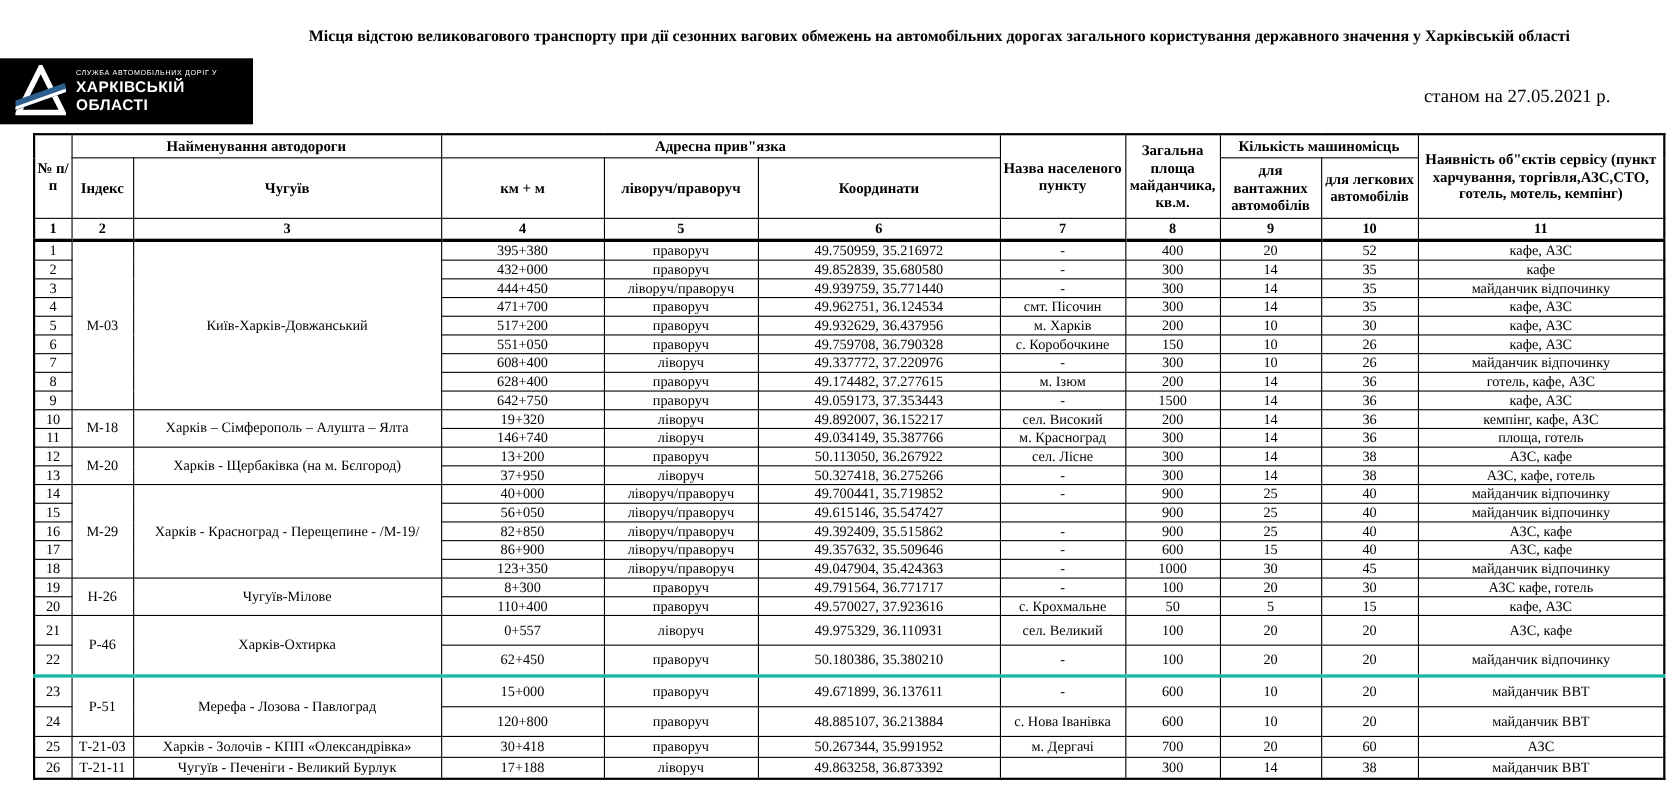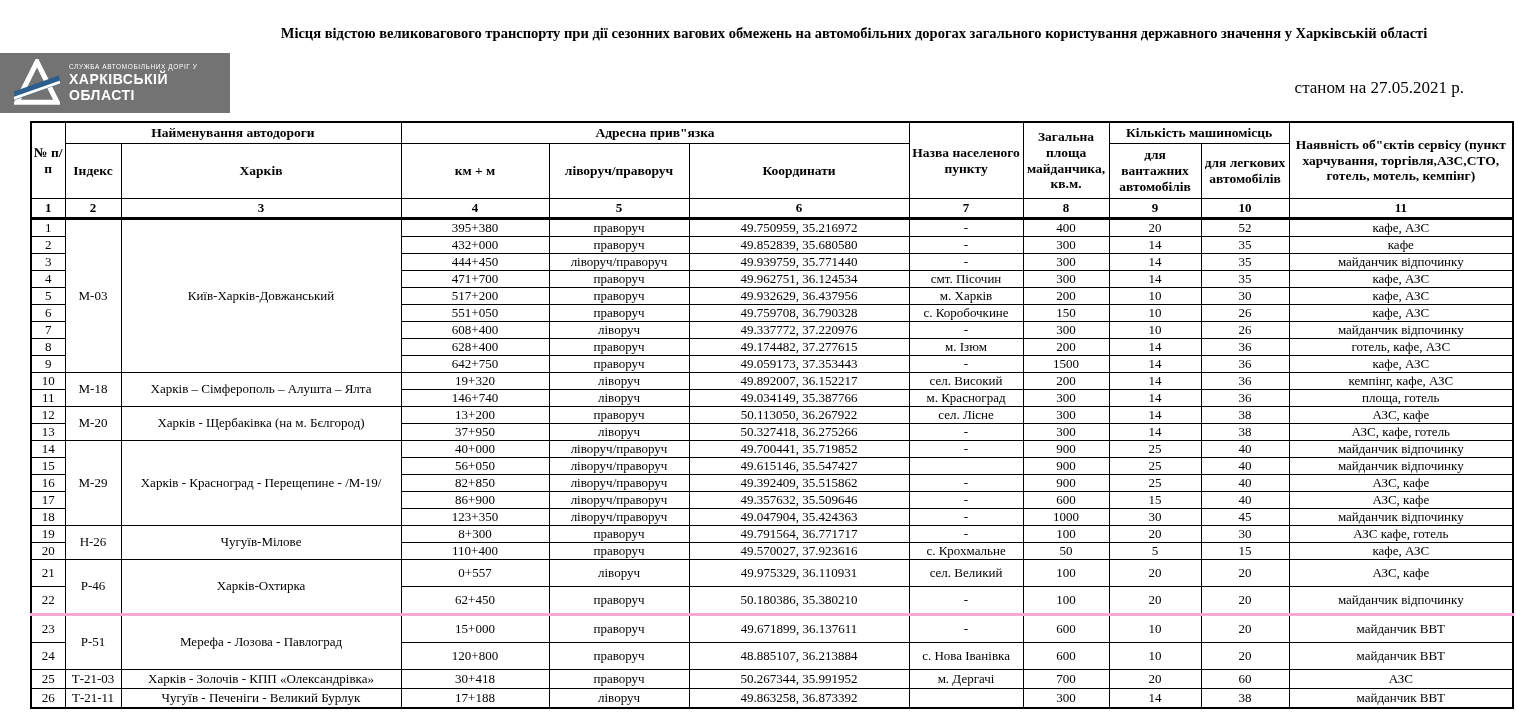--- a/index.html
+++ b/index.html
@@ -1,42 +1,42 @@
 <!DOCTYPE html>
 <html><head>
 <meta charset="utf-8">
 <style>
   html,body{margin:0;padding:0;background:#fff;}
   body{width:1516px;height:728px;position:relative;font-family:"Liberation Serif",serif;color:#000;overflow:hidden;}
 
   .title{position:absolute;left:200px;right:8px;top:25px;text-align:center;
          font-weight:bold;font-size:14.5px;line-height:1.2;font-family:Liberation Serif, serif;}
 
-  .logo{position:absolute;left:0;top:53px;width:230px;height:60px;background:#737373;
+  .logo{position:absolute;left:0;top:53px;width:230px;height:60px;background:#000000;
         display:flex;align-items:center;box-sizing:border-box;padding-left:14px;gap:9px;}
   .logo-mark{width:46px;height:48px;flex:0 0 auto;}
   .logo-text{color:#fff;font-family:"Liberation Sans",sans-serif;}
   .logo-org{font-size:6.5px;letter-spacing:.6px;margin-bottom:2px;white-space:nowrap;}
   .logo-region{font-size:14px;font-weight:bold;letter-spacing:.5px;line-height:1.08;}
 
   .date{position:absolute;right:52px;top:78px;font-size:17px;}
 
   .table-wrap{position:absolute;left:30px;top:121px;}
   table{border-collapse:collapse;table-layout:fixed;width:1482px;border:2px solid #000;}
   th,td{border:1px solid #000;text-align:center;vertical-align:middle;
         padding:0 2px;overflow:hidden;font-family:"Liberation Serif",serif;}
   thead th{font-weight:bold;font-size:13.5px;line-height:1.18;}
   .hdr-a th{height:20px;}
   .hdr-b th{height:54px;}
   .num-row th{height:18px;font-size:13px;border-bottom:3px solid #000;}
   td{font-size:13px;line-height:1.15;}
   tr.r-std td{height:16px;}
   tr.r-tall td{height:26px;}
   tr.r-med td{height:18px;}
-  tr.sect-break td{border-top:3px solid #f9a8d4;}
+  tr.sect-break td{border-top:3px solid #14b8a6;}
 </style>
 </head>
 <body>
 
 <div class="title">Місця відстою великовагового транспорту при дії сезонних вагових обмежень на автомобільних дорогах загального користування державного значення у Харківській області</div>
 
 <div class="logo">
   <svg class="logo-mark" viewBox="0 0 50 52" xmlns="http://www.w3.org/2000/svg">
     <path d="M25 3 L47 47 L3 47 Z" fill="none" stroke="#ffffff" stroke-width="5.5"></path>
     <path d="M0 40 L50 22" stroke="#2d5f8e" stroke-width="9" fill="none"></path>
@@ -71,21 +71,21 @@
         <th rowspan="2">№ п/п</th>
         <th colspan="2">Найменування автодороги</th>
         <th colspan="3">Адресна прив"язка</th>
         <th rowspan="2">Назва населеного пункту</th>
         <th rowspan="2">Загальна площа майданчика, кв.м.</th>
         <th colspan="2">Кількість машиномісць</th>
         <th rowspan="2">Наявність об"єктів сервісу (пункт харчування, торгівля,АЗС,СТО, готель, мотель, кемпінг)</th>
       </tr>
       <tr class="hdr-b">
         <th>Індекс</th>
-        <th>Харків</th>
+        <th>Чугуїв</th>
         <th>км + м</th>
         <th>ліворуч/праворуч</th>
         <th>Координати</th>
         <th>для вантажних автомобілів</th>
         <th>для легкових автомобілів</th>
       </tr>
       <tr class="num-row" id="num-row">
           <th>1</th>
           <th>2</th>
           <th>3</th>

